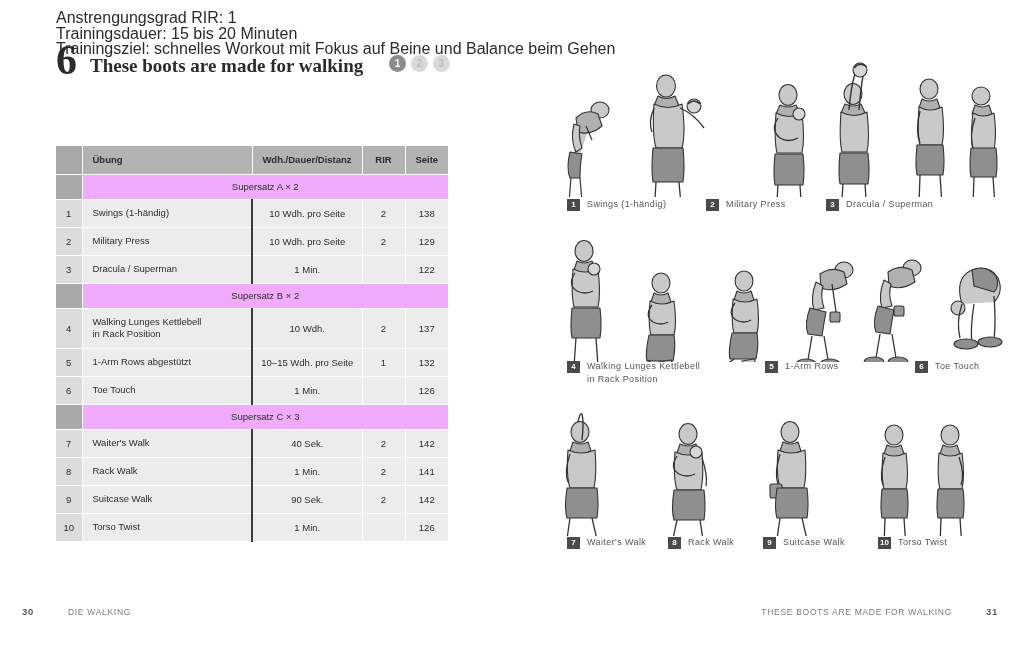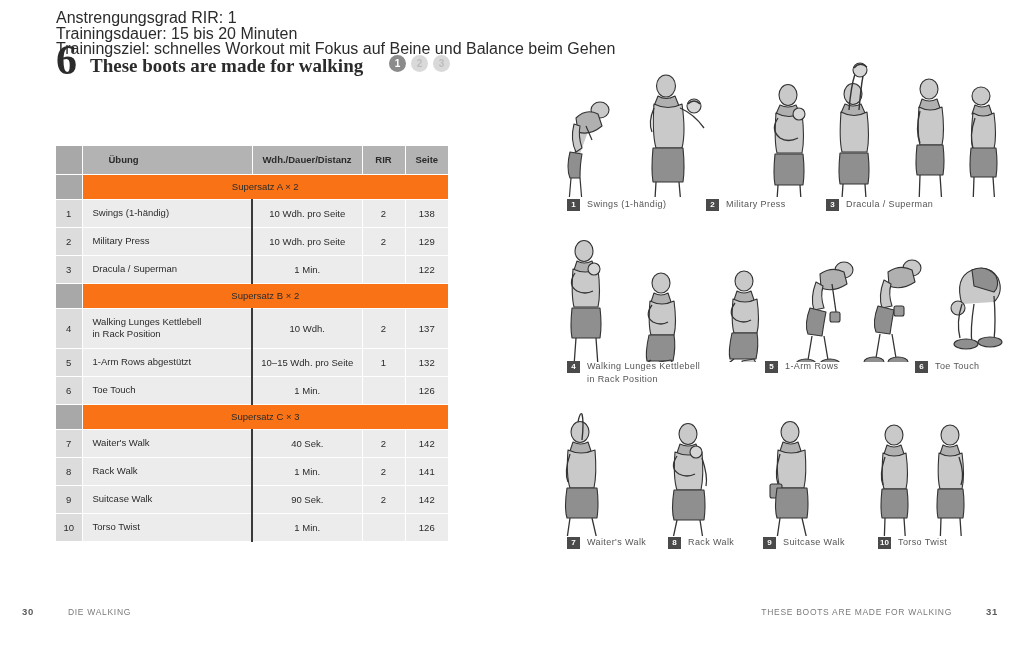--- a/index.html
+++ b/index.html
@@ -100,25 +100,25 @@
   thead th {
     background: #b3b3b3;
     height: 28px;
     font-size: 9.5px;
     font-weight: bold;
     color: #2b2b2b;
     text-align: center;
     border-right: 1px solid #ffffff;
   }
   thead th.th-idx { background: #a8a8a8; border-right: 1px solid #ffffff; }
-  thead th.th-ex  { text-align: left; padding-left: 26px; }
+  thead th.th-ex  { text-align: left; padding-left: 10px; }
   thead th:last-child { border-right: none; }
 
   tr.group-row td {
-    background: #f97316;
+    background: #f0abfc;
     height: 25px;
     text-align: center;
     font-size: 9.5px;
     color: #2b2b2b;
     border-top: 1px solid #ffffff;
     border-bottom: 1px solid #ffffff;
   }
   tr.group-row td.gidx {
     background: #a8a8a8;
     border-right: 1px solid #ffffff;

